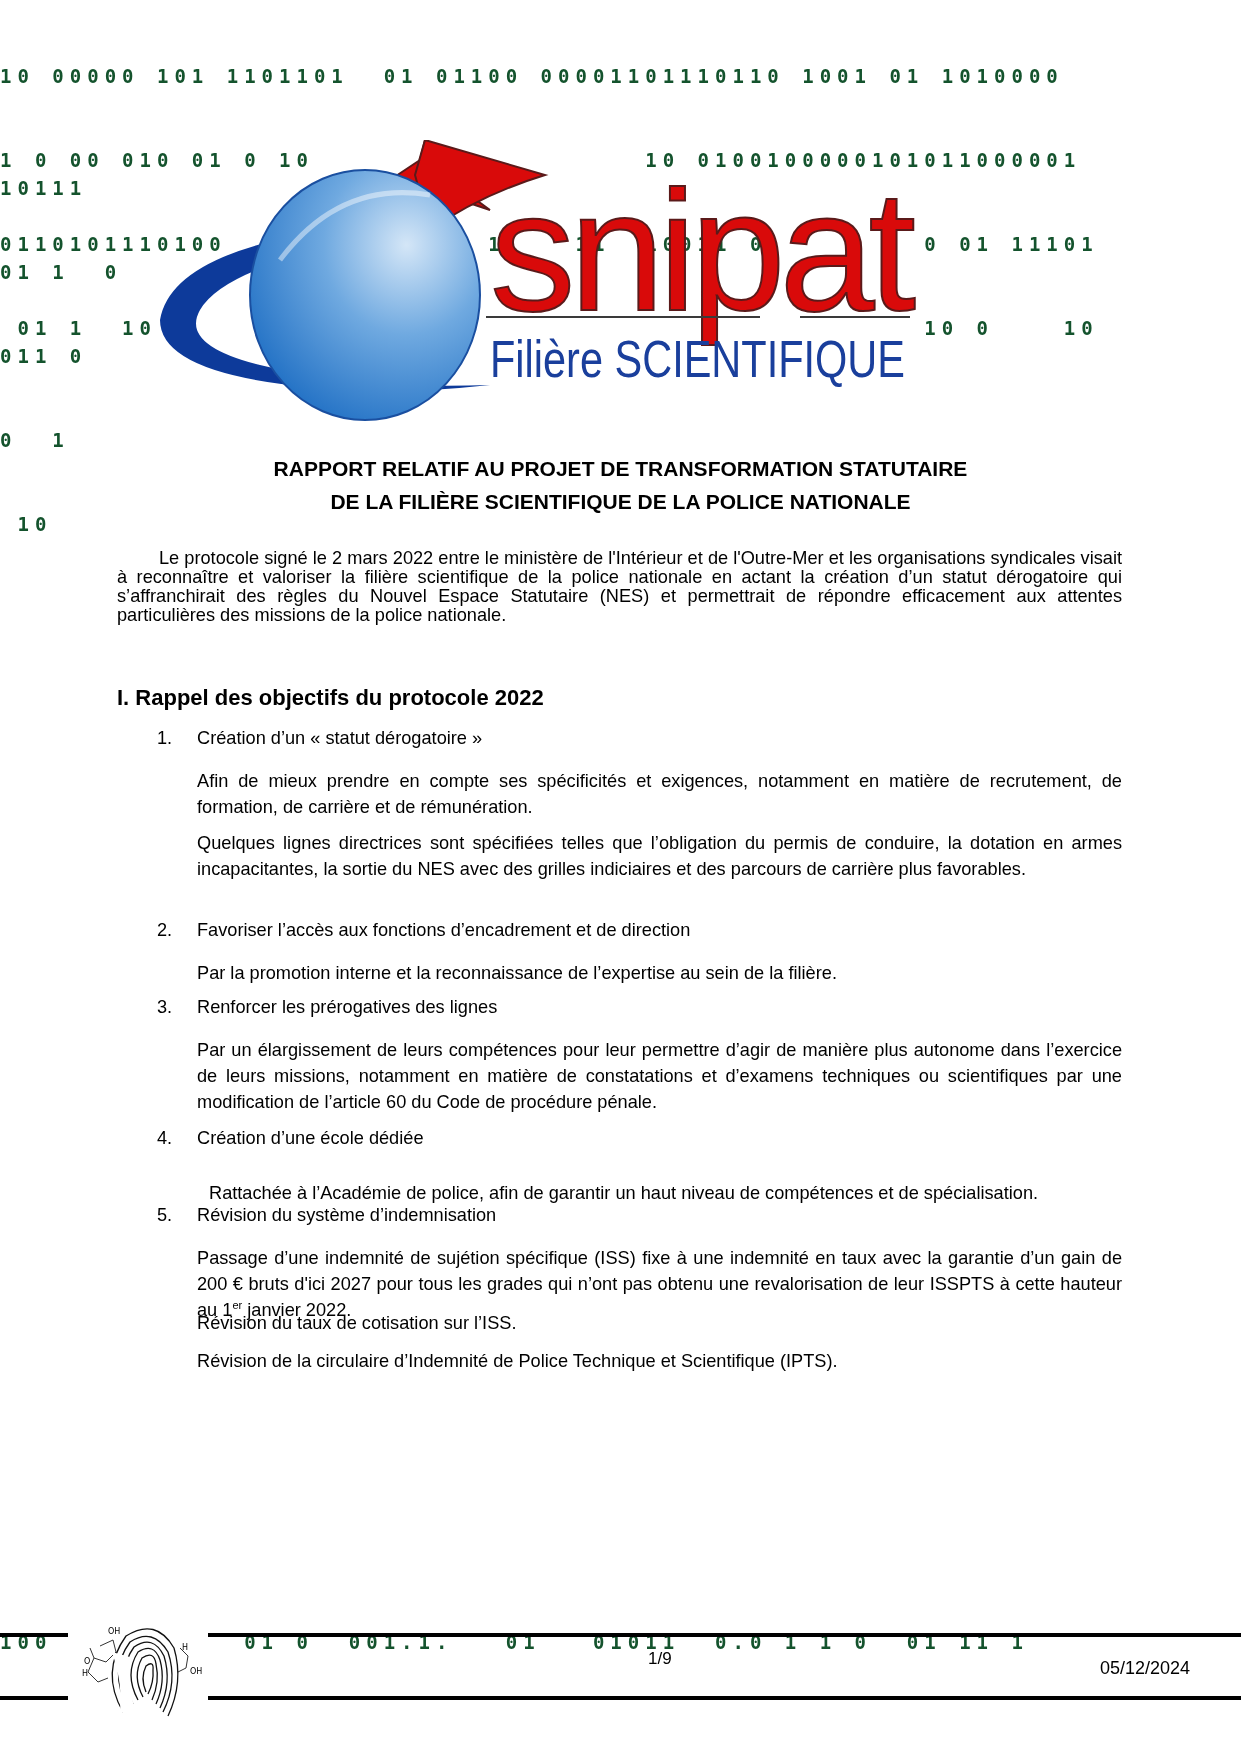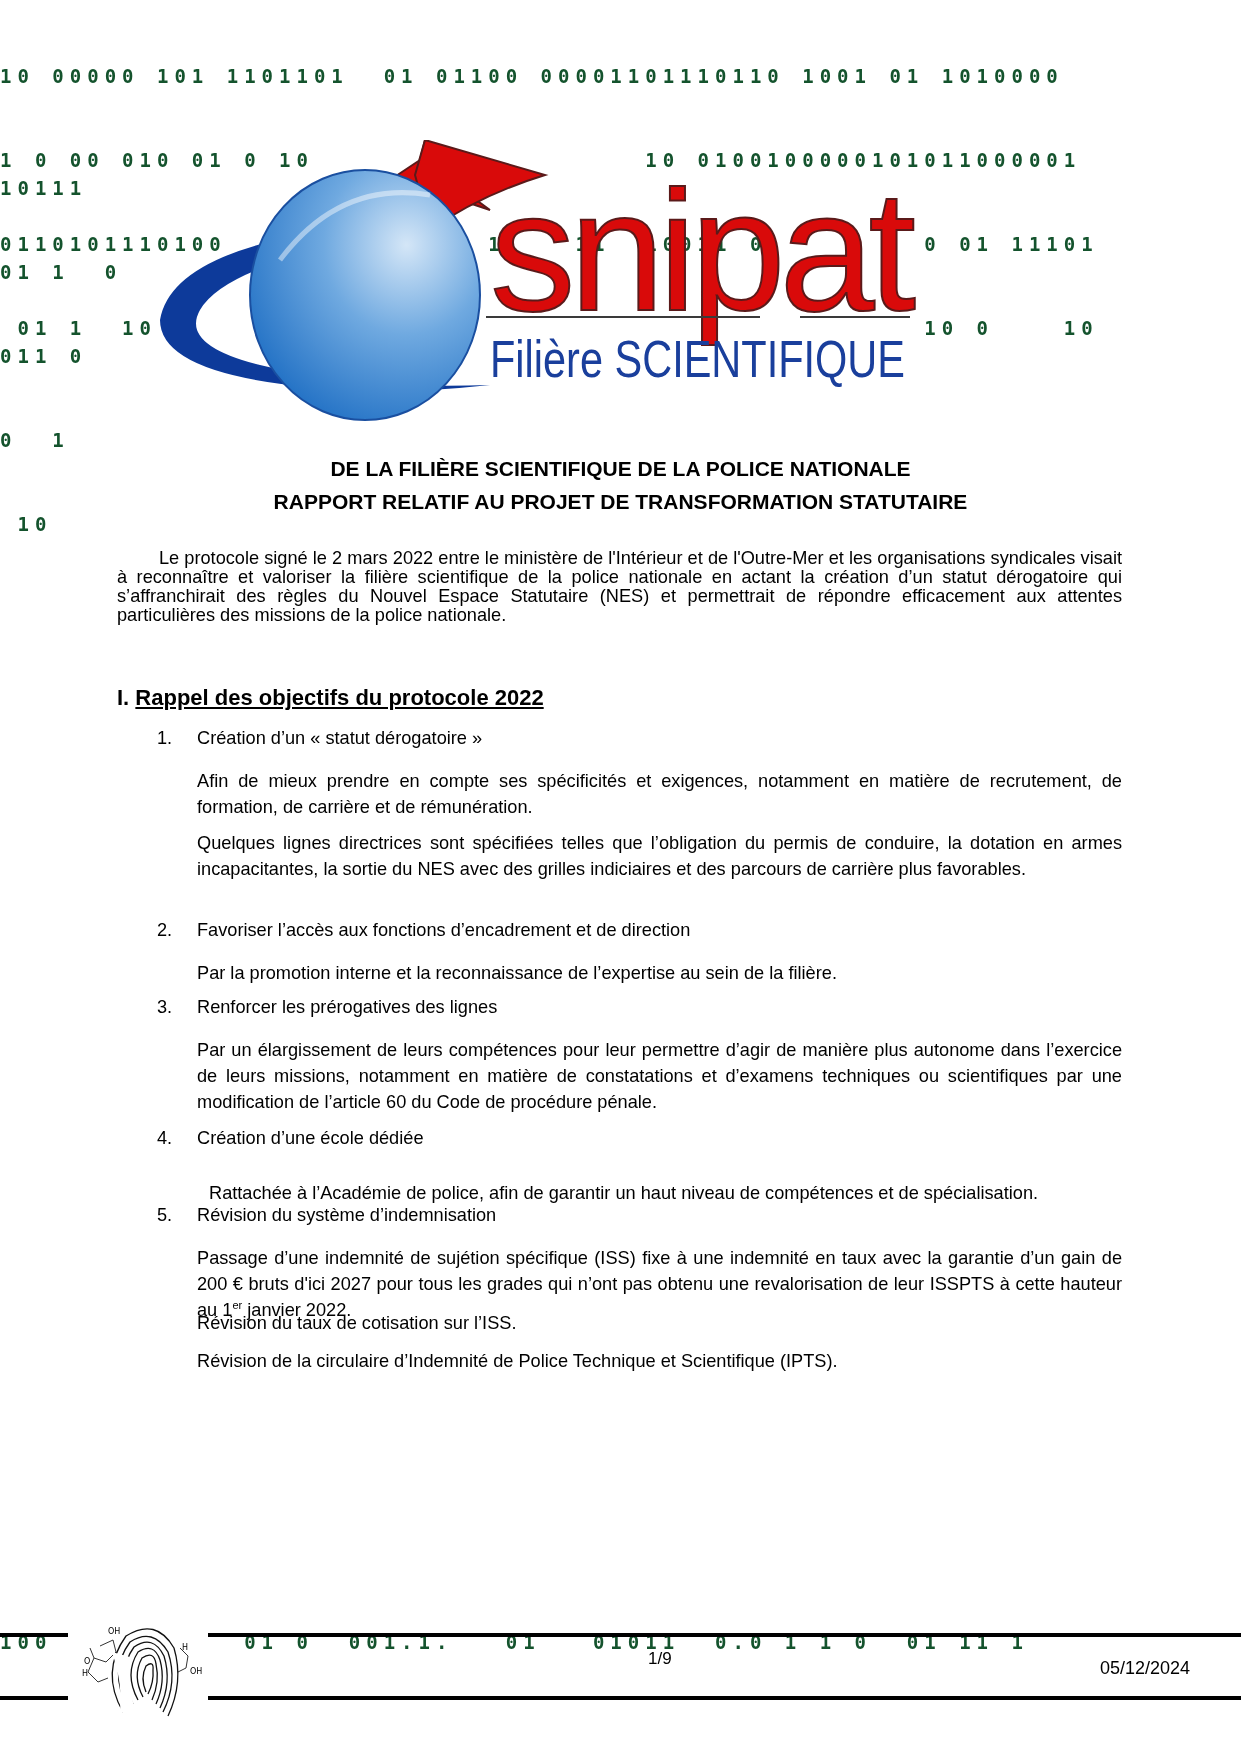--- a/index.html
+++ b/index.html
@@ -27,21 +27,21 @@
   }
   .content {
     position: absolute; left: 117px; width: 1005px;
     font-size: 18.2px; line-height: 19px; text-align: justify;
   }
   .intro { top: 549px; text-indent: 42px; }
   .section-h {
     position: absolute; left: 117px; top: 685px;
     font-size: 22px; font-weight: bold;
   }
-  .section-h .ul { text-decoration: underline; }
+  .section-h .ul { }
   .item-h {
     position: absolute; left: 157px; font-weight: normal; font-size: 18.2px;
   }
   .item-h .num { display: inline-block; width: 40px; }
   .item-p {
     position: absolute; left: 197px; width: 925px;
     font-size: 18.2px; line-height: 26px; text-align: justify;
   }
   sup { font-size: 11px; line-height: 0; }
 
@@ -88,22 +88,22 @@
     <path d="M 120 120 Q 180 40 270 55" stroke="#ffffff" stroke-opacity="0.45" stroke-width="5" fill="none"></path>
 
     <text x="330" y="170" font-family="Liberation Sans, sans-serif" font-size="170" fill="#d90a0a" stroke="#5a1a1a" stroke-width="2" letter-spacing="-6" textLength="420" lengthAdjust="spacingAndGlyphs">snipat</text>
     <line x1="326" y1="177" x2="600" y2="177" stroke="#3a3a3a" stroke-width="2"></line>
     <line x1="640" y1="177" x2="750" y2="177" stroke="#3a3a3a" stroke-width="2"></line>
     <text x="330" y="237" font-family="Liberation Sans, sans-serif" font-size="52" fill="#1a3f9c" textLength="415" lengthAdjust="spacingAndGlyphs">Filière SCIENTIFIQUE</text>
   </svg>
 </div>
 
 <div class="title">
+  <div>RAPPORT RELATIF AU PROJET DE TRANSFORMATION STATUTAIRE</div>
   <div>DE LA FILIÈRE SCIENTIFIQUE DE LA POLICE NATIONALE</div>
-  <div>RAPPORT RELATIF AU PROJET DE TRANSFORMATION STATUTAIRE</div>
 </div>
 
 <p class="content intro" style="margin:0">Le protocole signé le 2 mars 2022 entre le ministère de l'Intérieur et de l'Outre-Mer et les organisations syndicales visait à reconnaître et valoriser la filière scientifique de la police nationale en actant la création d’un statut dérogatoire qui s’affranchirait des règles du Nouvel Espace Statutaire (NES) et permettrait de répondre efficacement aux attentes particulières des missions de la police nationale.</p>
 
 <div class="section-h">
   <span>I.</span>
   <span class="ul">Rappel des objectifs du protocole 2022</span>
 </div>
 
 <div class="item-h" style="top:728px">

